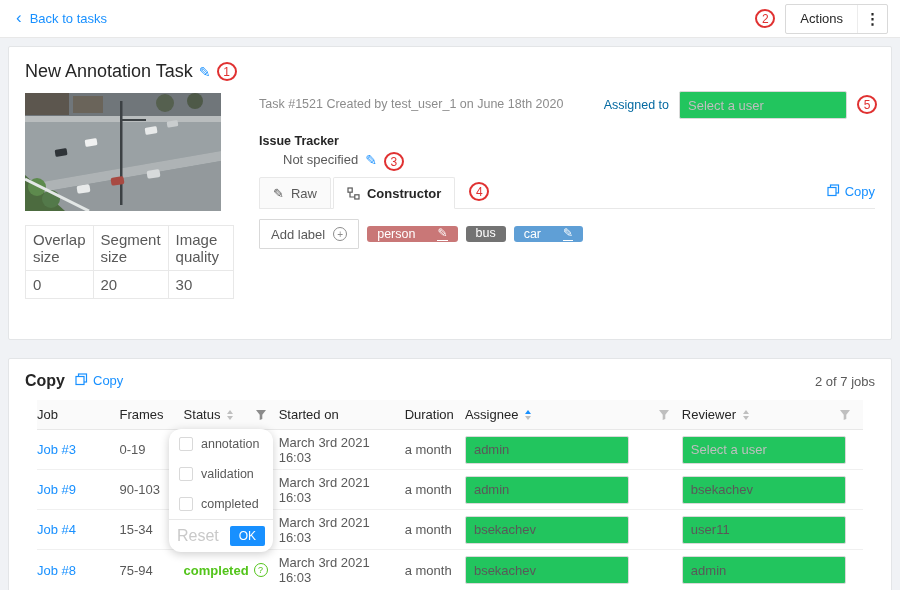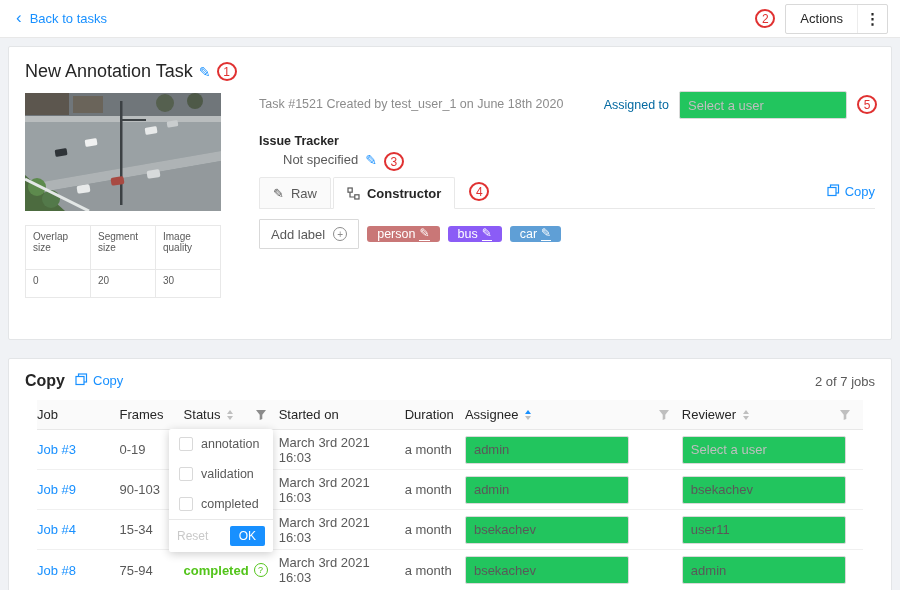--- a/index.html
+++ b/index.html
@@ -43,21 +43,21 @@
   }
   .title-row { position:absolute; left:16px; top:14px; display:flex; align-items:center; gap:6px; }
   .task-title { font-size:18px; font-weight:500; color:#262626; }
   .edit-blue { color:#1890ff; font-size:14px; cursor:pointer; }
 
   .thumb { position:absolute; left:16px; top:46px; width:196px; height:118px; display:block; }
 
   .params { position:absolute; left:16px; top:178px; border-collapse:collapse; }
   .params th, .params td {
     border:1px solid #e8e8e8; width:65px; text-align:left;
-    padding:5px 7px; font-size:10px; font-weight:400; color:#595959; vertical-align:top;
+    padding:5px 7px; font-size:15px; font-weight:400; color:#595959; vertical-align:top;
   }
   .params th { height:44px; }
   .params td { height:28px; }
 
   .task-meta { position:absolute; left:250px; top:50px; color:#8c8c8c; font-size:12.5px; }
   .assigned { position:absolute; right:44px; top:44px; display:flex; align-items:center; gap:10px; }
   .assigned-label { color:#0369a1; font-size:12.5px; }
   .input-box {
     height:28px; border:1px solid #d9d9d9; border-radius:2px; background:#22c55e;
     padding:0 8px; font-size:13px; color:#595959; font-family:inherit; outline:none;
@@ -88,21 +88,21 @@
     display:flex; align-items:center; gap:8px; height:30px; padding:0 11px;
     background:#fff; border:1px solid #d9d9d9; border-radius:1px; color:#595959; cursor:pointer; font-size:13px;
     font-family:inherit;
   }
   .plus-circle {
     width:14px; height:14px; border:1px solid #8c8c8c; border-radius:50%;
     display:inline-flex; align-items:center; justify-content:center; font-size:10px; color:#8c8c8c;
   }
   .badge {
     height:16px; padding:0 10px; border-radius:3px; color:#fff;
-    display:flex; align-items:center; gap:4px; font-size:12.5px; cursor:pointer;
+    display:flex; align-items:center; gap:22px; font-size:12.5px; cursor:pointer;
   }
   .badge .edit-white { color:#fff; font-size:12px; border-bottom:1px solid #fff; line-height:1.1; }
 
   
   .jobs-card {
     position:absolute; left:8px; top:358px; width:884px; height:240px;
     background:#fff; border:1px solid #e3e5e7; border-radius:2px;
   }
   .jobs-head { display:flex; align-items:center; gap:10px; padding:13px 16px 10px; }
   .jobs-title { font-size:16px; font-weight:700; color:#262626; }
@@ -130,27 +130,27 @@
   .status-completed { display:flex; align-items:center; gap:5px; color:#52c41a; font-weight:700; }
   .q-icon {
     width:14px; height:14px; border:1px solid #52c41a; border-radius:50%;
     display:inline-flex; align-items:center; justify-content:center;
     font-size:9px; color:#52c41a; font-weight:400;
   }
 
   
   .filter-popup {
     position:absolute; left:160px; top:70px; width:104px; z-index:5;
-    background:#fff; border-radius:2px; box-shadow:0 2px 10px rgba(0,0,0,0.2);
+    background:#fff; border-radius:12px; box-shadow:0 2px 10px rgba(0,0,0,0.2);
     font-size:12.5px;
   }
   .f-item { display:flex; align-items:center; gap:8px; padding:8px 10px; color:#595959; cursor:pointer; }
   .checkbox { width:14px; height:14px; border:1px solid #d9d9d9; border-radius:2px; background:#fff; flex:none; }
   .f-footer { display:flex; justify-content:space-between; align-items:center; border-top:1px solid #e8e8e8; padding:6px 8px; }
-  .reset-btn { color:#c9c9c9; cursor:default; background:none; border:none; font-size:12px; font-family:inherit; }
+  .reset-btn { color:#c9c9c9; cursor:default; background:none; border:none; font-size:16px; font-family:inherit; }
   .ok-btn { background:#1890ff; color:#fff; border:none; border-radius:2px; padding:3px 9px; font-size:12px; cursor:pointer; font-family:inherit; }
 </style>
 </head>
 <body>
 
 <div class="topbar">
   <a class="back-link">
     <span class="back-chev">‹</span>
     <span>Back to tasks</span>
   </a>
@@ -256,21 +256,21 @@
 
   <div class="labels-row">
     <button class="add-label-btn">
       <span>Add label</span>
       <span class="plus-circle">+</span>
     </button>
     <div class="badge" style="background-color: rgb(201, 119, 119);">
       <span>person</span>
       <span class="edit-white">✎</span>
     </div>
-    <div class="badge" style="background-color: #8b5cf6;">
+    <div class="badge" style="background-color: #737373; flex-direction: column;">
       <span>bus</span>
       <span class="edit-white">✎</span>
     </div>
     <div class="badge" style="background-color: rgb(95, 159, 214);">
       <span>car</span>
       <span class="edit-white">✎</span>
     </div>
   </div>
 </div>
 

